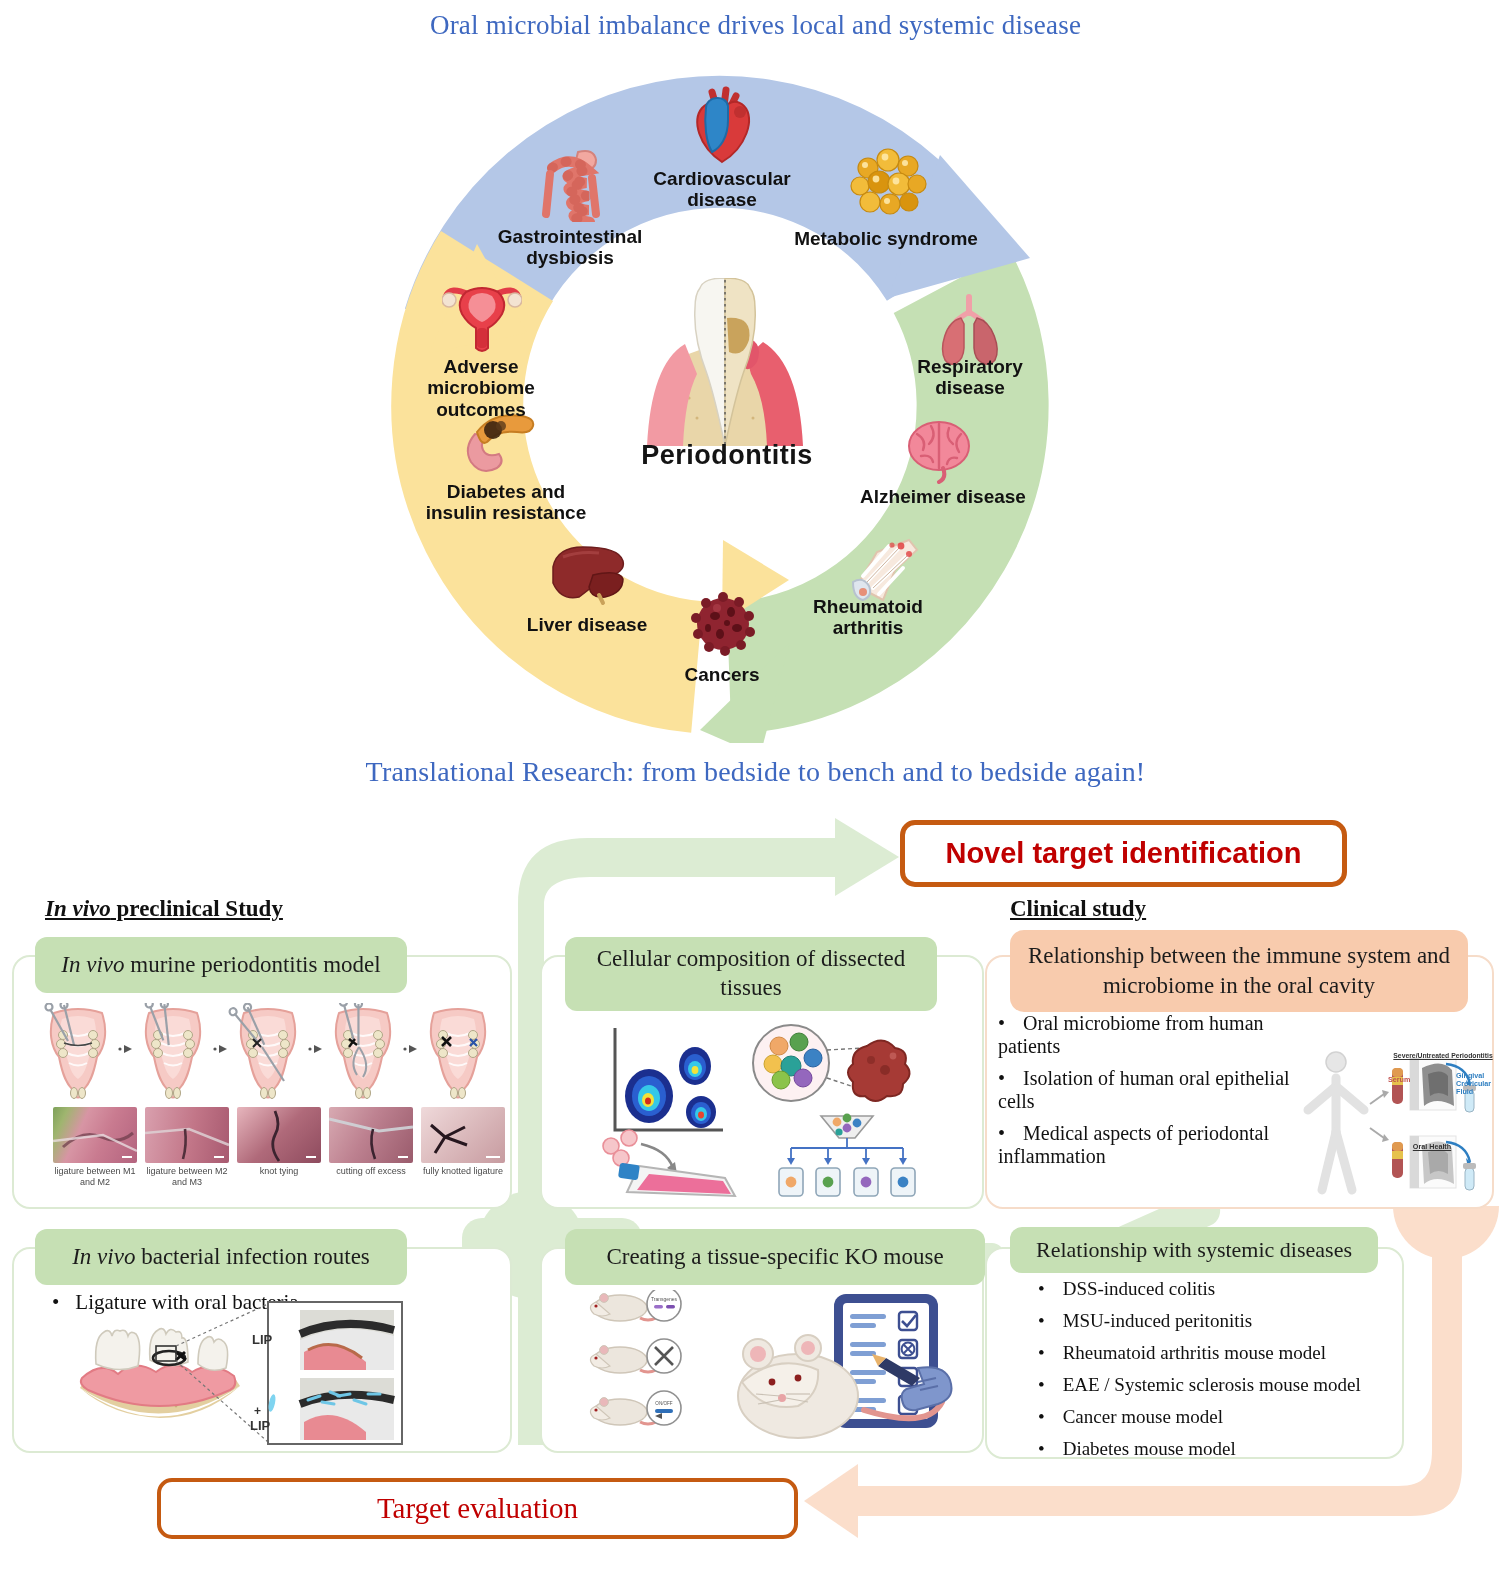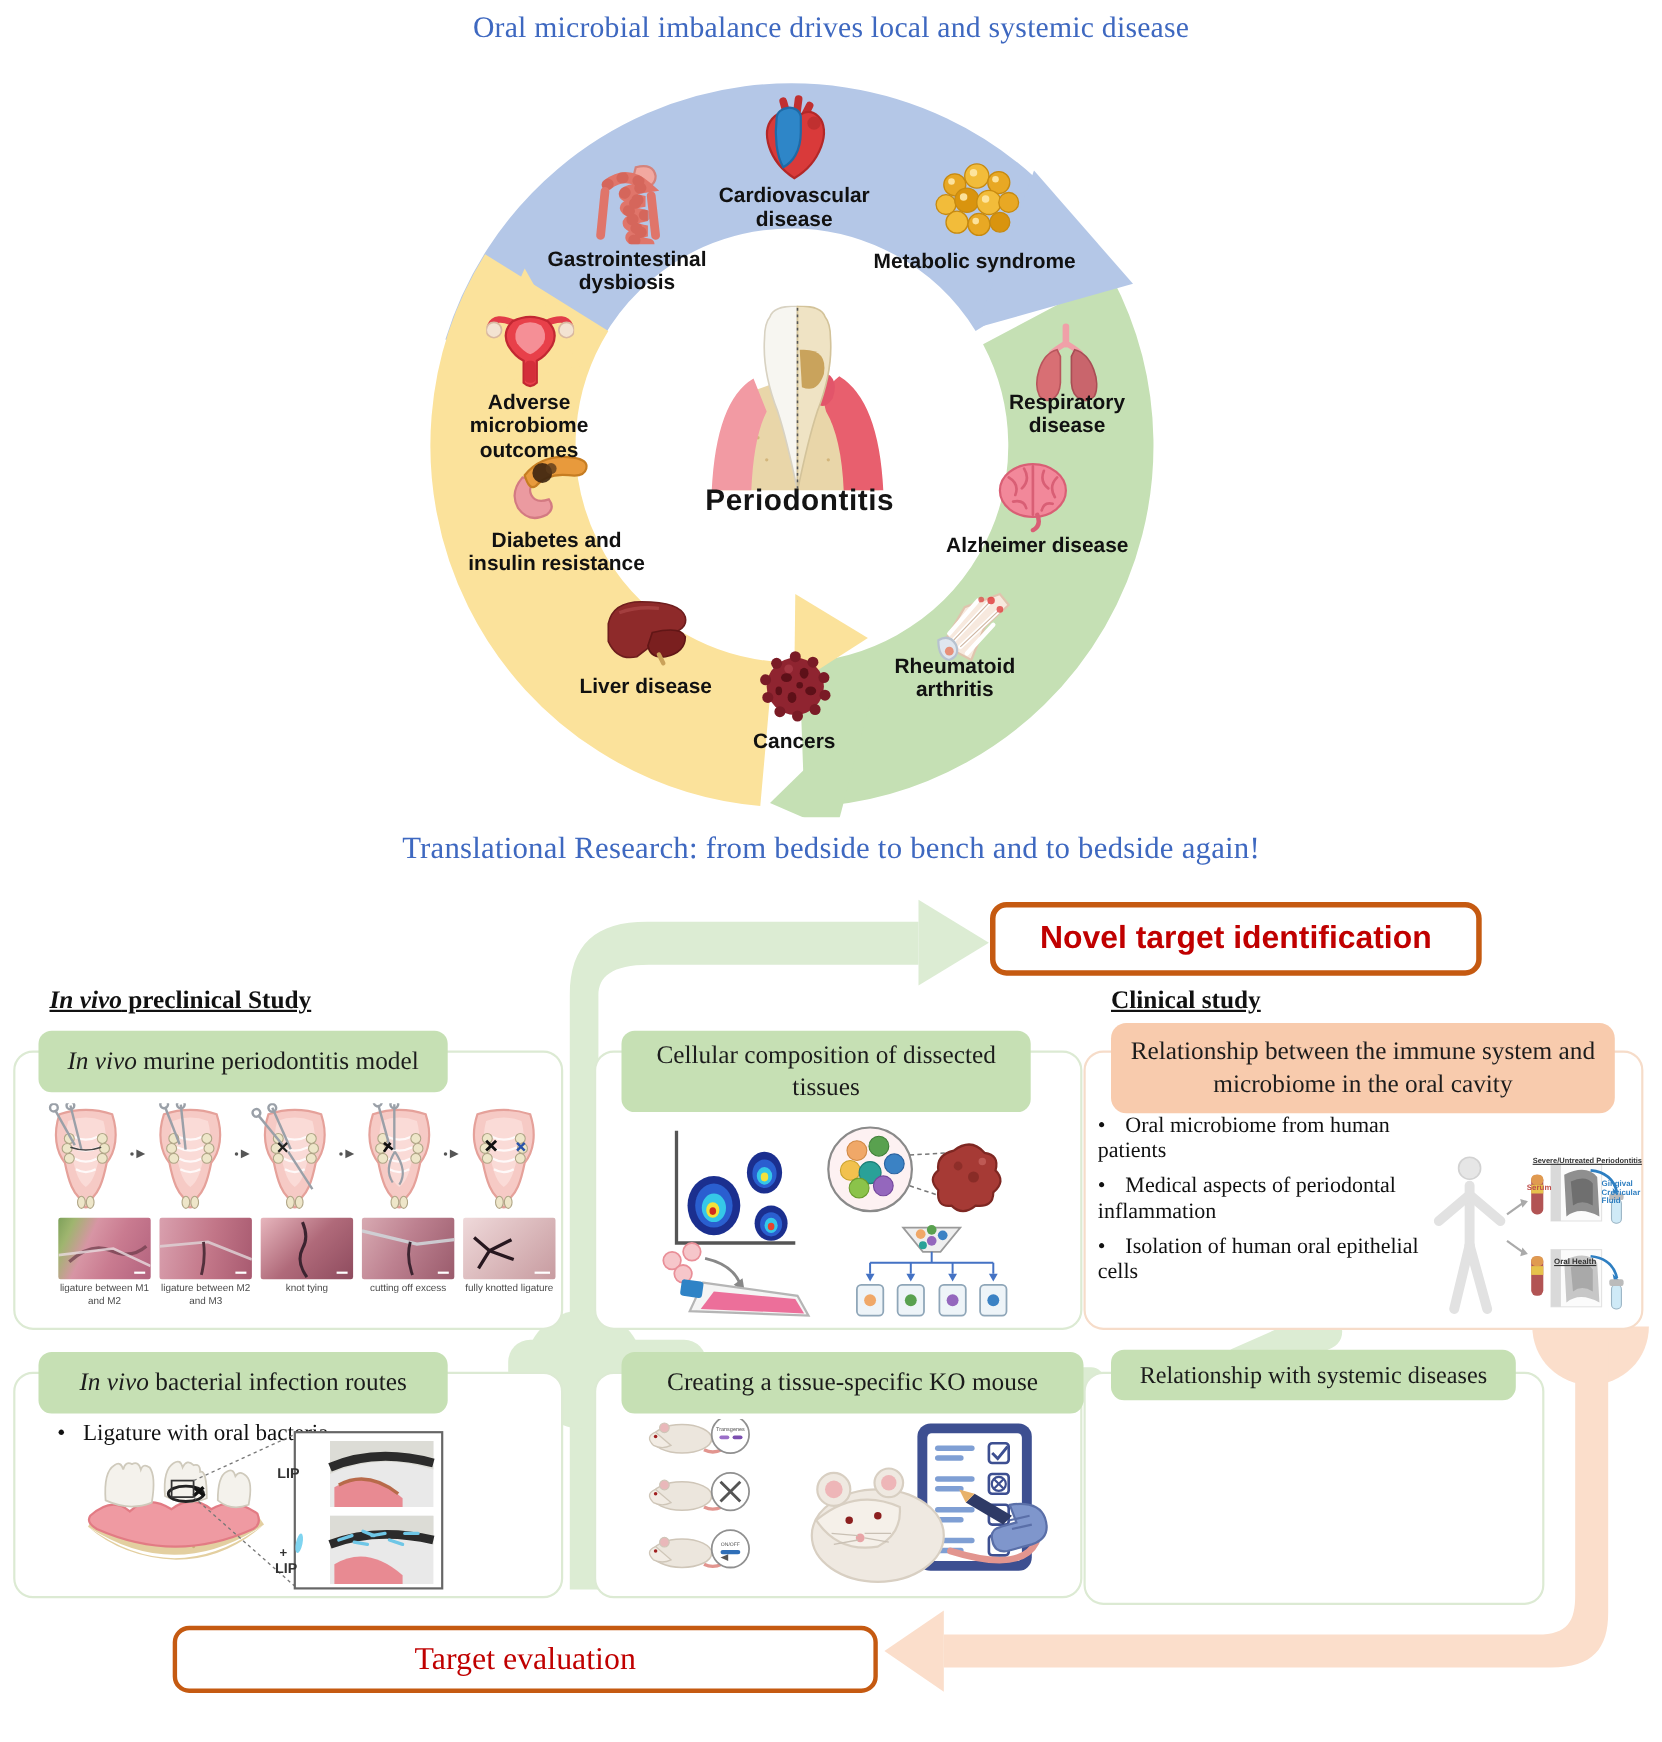--- a/index.html
+++ b/index.html
@@ -550,22 +550,22 @@
       <path d="M336,92 l18,-4 m-16,12 l18,-4" stroke="#5a6fa8" stroke-width="2" fill="none"></path>
     </g>
   </svg>
 
   <div class="abs panel peach" style="left:985px;top:955px;width:505px;height:250px;"></div>
   <div class="abs hdr-peach" style="left:1010px;top:930px;width:458px;height:82px;padding:0 12px;box-sizing:border-box;">
     <span>Relationship between the immune system and microbiome in the oral cavity</span>
   </div>
   <ul class="plain abs z3" style="left:998px;top:1012px;width:330px;">
     <li>Oral microbiome from human patients</li>
+    <li>Isolation of human oral epithelial cells</li>
     <li>Medical aspects of periodontal inflammation</li>
-    <li>Isolation of human oral epithelial cells</li>
   </ul>
   <svg class="abs z3" style="left:1290px;top:1040px;" width="208" height="166" viewBox="0 0 208 166">
     <circle cx="46" cy="22" r="10" fill="#e6e6e6" stroke="#d2d2d2" stroke-width="1.5"></circle>
     <g stroke="#e2e2e2" stroke-width="9" stroke-linecap="round" fill="none">
       <path d="M46,38 L46,92"></path>
         <path d="M44,48 L18,70"></path>
         <path d="M48,48 L74,70"></path>
       <path d="M46,92 L32,150"></path>
         <path d="M46,92 L62,150"></path>
     </g>
@@ -604,18 +604,26 @@
   </svg>
   <div class="abs tinylab z4" style="left:1390px;top:1052px;width:106px;font-size:6.8px;text-align:center;text-decoration:underline;">Severe/Untreated Periodontitis</div>
   <div class="abs tinylab z4" style="left:1388px;top:1075px;font-size:7.2px;color:#c0504d;">Serum</div>
   <div class="abs tinylab z4" style="left:1456px;top:1072px;width:44px;font-size:7.2px;line-height:1.08;color:#2f7fc1;">Gingival Crevicular Fluid</div>
   <div class="abs tinylab z4" style="left:1406px;top:1142px;width:52px;font-size:7.2px;text-align:center;text-decoration:underline;">Oral Health</div>
 
   <div class="abs panel" style="left:985px;top:1247px;width:415px;height:208px;"></div>
   <div class="abs hdr-green" style="left:1010px;top:1227px;width:368px;height:46px;font-size:22px;">
     <span>Relationship with systemic diseases</span>
   </div>
+  <ul class="plain small abs z3" style="left:1038px;top:1278px;width:340px;">
+    <li>DSS-induced colitis</li>
+    <li>MSU-induced peritonitis</li>
+    <li>Rheumatoid arthritis mouse model</li>
+    <li>EAE / Systemic sclerosis mouse model</li>
+    <li>Cancer mouse model</li>
+    <li>Diabetes mouse model</li>
+  </ul>
 
   <div class="abs outline-box" style="left:157px;top:1478px;width:633px;height:53px;border-width:4px;">
     <span class="red-serif">Target evaluation</span>
   </div>
 
 </div>
 
 </body></html>

